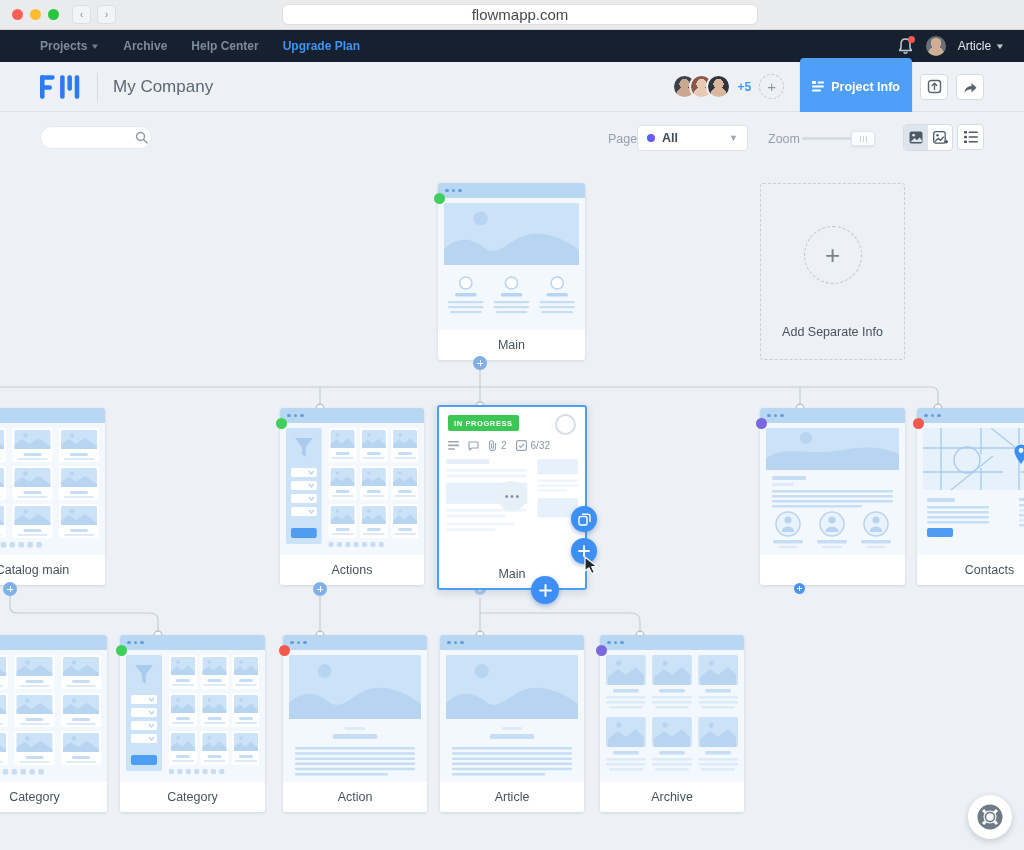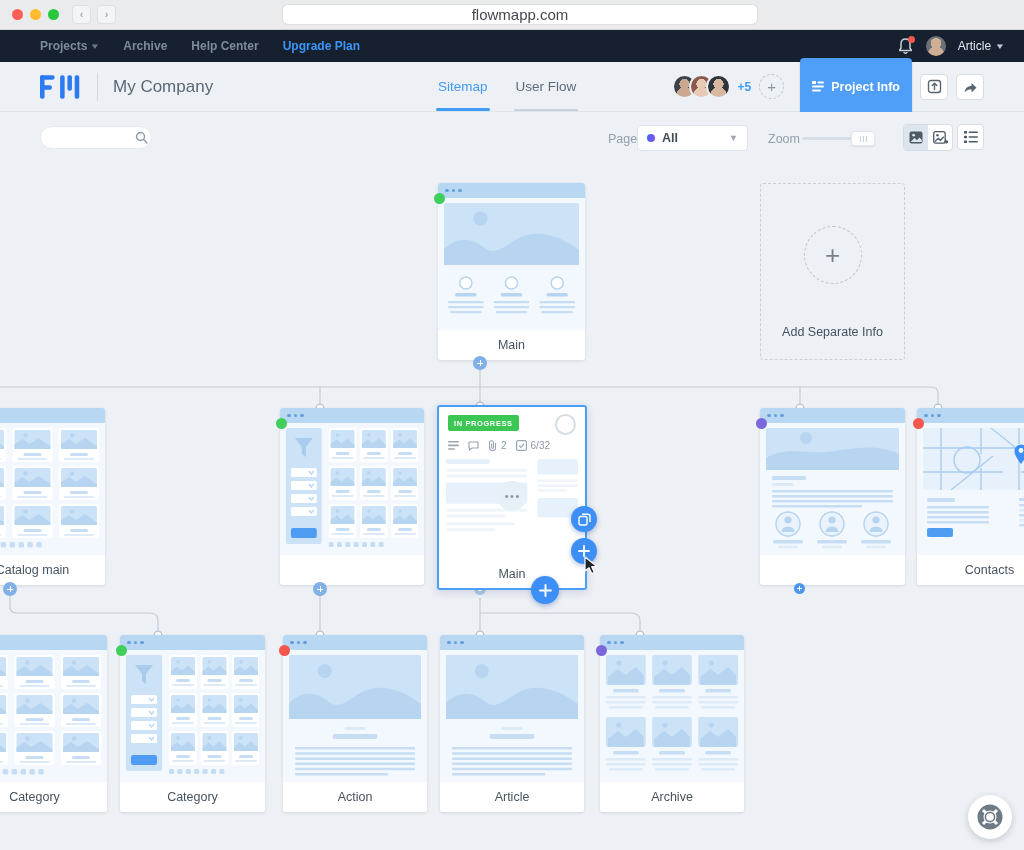--- a/index.html
+++ b/index.html
@@ -212,30 +212,20 @@
       <rect x="0" y="0" width="16" height="5" rx="2"></rect>
       <rect x="0" y="11" width="13" height="5" rx="2"></rect>
       <rect x="22" y="0" width="5" height="26" rx="2"></rect>
       <rect x="30" y="0" width="5" height="17" rx="2"></rect>
       <rect x="38" y="0" width="5" height="26" rx="2"></rect>
     </g>
   </svg>
   <span class="logo-sep"></span>
   <span class="proj-title">My Company</span>
 
-  <div class="tabs">
-    <span class="tab active">
-      <span>Sitemap</span>
-        <span class="uline"></span>
-    </span>
-    <span class="tab inactive">
-      <span>User Flow</span>
-        <span class="uline"></span>
-    </span>
-  </div>
 
   <div class="header-right">
     <div class="avatars">
       <span class="av av1"></span>
       <span class="av av2"></span>
       <span class="av av3"></span>
     </div>
     <span class="extra-count">+5</span>
     <span class="add-collab">+</span>
     <span class="btn-primary">
@@ -573,20 +563,21 @@
           </g>
           <rect x="43" y="114" width="5" height="5" fill="#c6ddf4" rx="1.5"></rect>
           <rect x="51.4" y="114" width="5" height="5" fill="#c6ddf4" rx="1.5"></rect>
           <rect x="59.8" y="114" width="5" height="5" fill="#c6ddf4" rx="1.5"></rect>
           <rect x="68.2" y="114" width="5" height="5" fill="#c6ddf4" rx="1.5"></rect>
           <rect x="76.6" y="114" width="5" height="5" fill="#c6ddf4" rx="1.5"></rect>
           <rect x="85" y="114" width="5" height="5" fill="#c6ddf4" rx="1.5"></rect>
           <rect x="93.4" y="114" width="5" height="5" fill="#c6ddf4" rx="1.5"></rect>
         </svg>
       </div>
+    <div class="card-lb">Actions</div>
   </div>
 
   <div class="card selected" style="left:437px; top:293px; width:150px; height:185px;">
     <span class="badge" style="background: rgb(60, 198, 83);">IN PROGRESS</span>
     <span class="ring"></span>
     <div class="meta-row">
       <svg width="11" height="9" viewBox="0 0 11 9" style="margin-left:0;">
         <g fill="#98a6b3">
             <rect width="11" height="1.6" rx=".8"></rect>
             <rect y="3.6" width="11" height="1.6" rx=".8"></rect>

